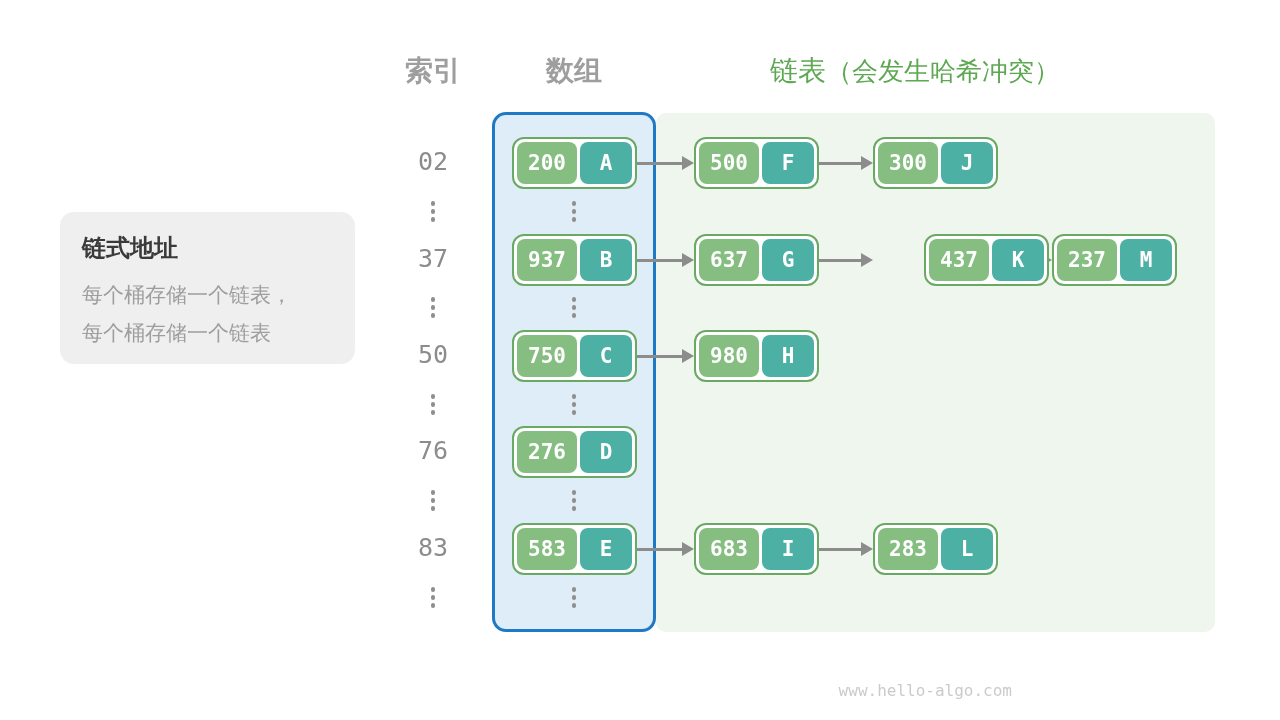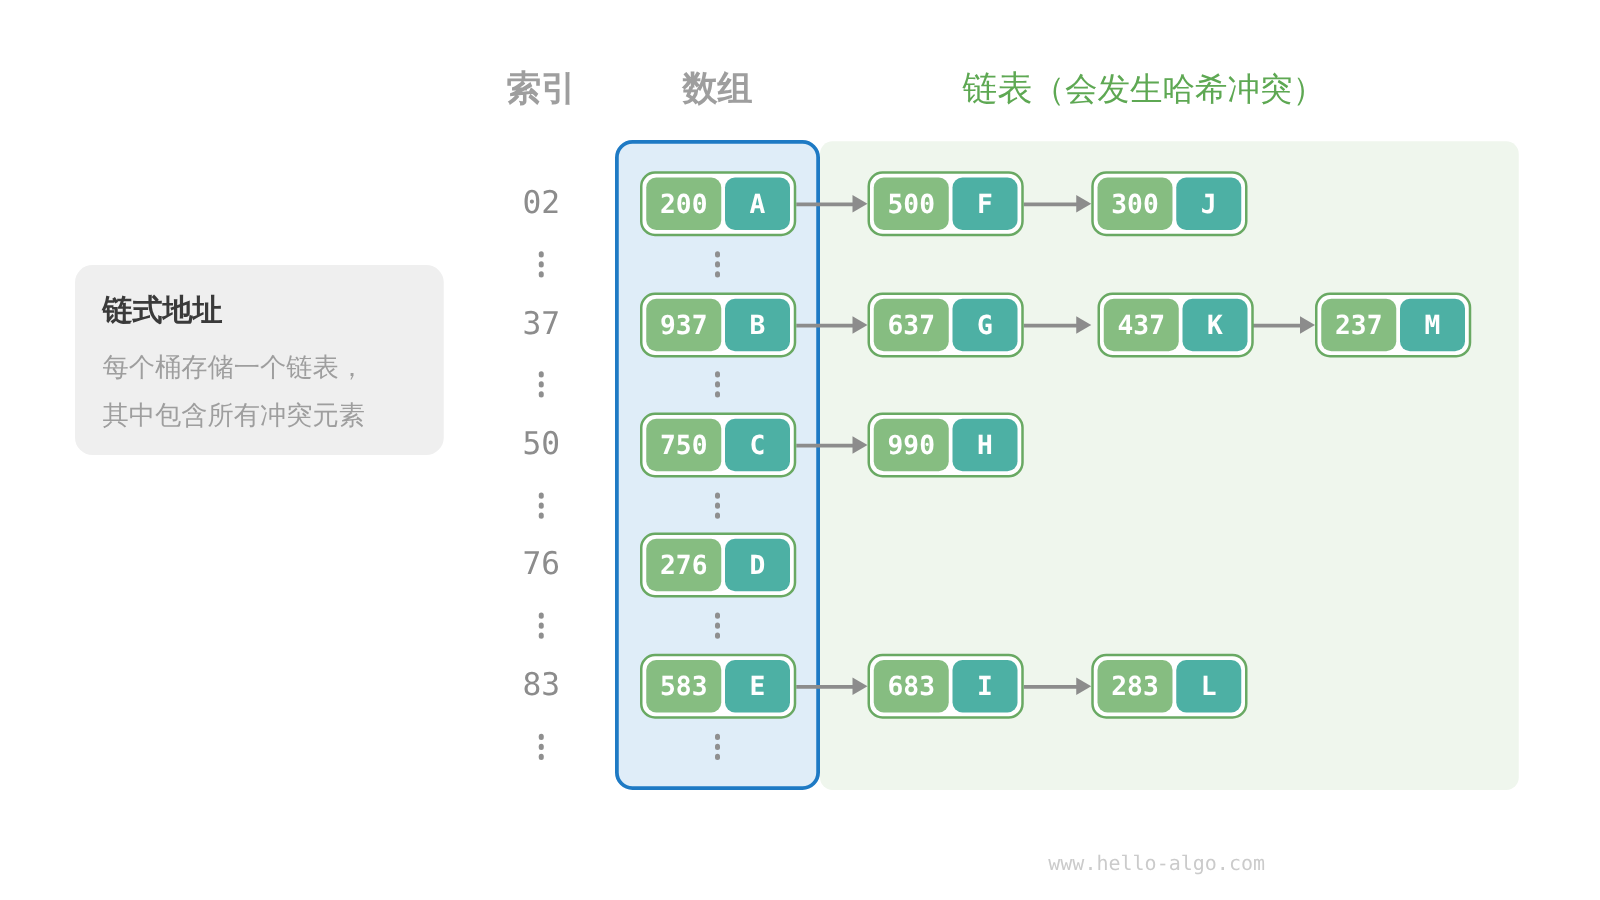--- a/index.html
+++ b/index.html
@@ -66,21 +66,21 @@
 
   <div class="hdr hdr-index">索引</div>
   <div class="hdr hdr-array">数组</div>
   <div class="hdr hdr-list">
     <span class="list-bold">链表</span><span class="list-note">（会发生哈希冲突）</span>
   </div>
 
   <div class="info-box">
     <div class="info-title">链式地址</div>
     <div class="info-line">每个桶存储一个链表，</div>
-    <div class="info-line">其中包含所有冲突元素</div>
+    <div class="info-line">每个桶存储一个链表</div>
   </div>
 
 
   <div class="list-area"></div>
   <div class="array-box"></div>
 
   <div class="footer">www.hello-algo.com</div>
 <div class="idx-label" style="left: 401px; top: 147px;">02</div>
     <div class="kv-node" style="left: 512px; top: 137px;">
       <div class="cell cell-key">200</div>
@@ -112,21 +112,21 @@
       <div class="arrow-head"></div>
     </div>
     <div class="kv-node" style="left: 694px; top: 234px;">
       <div class="cell cell-key">637</div>
       <div class="cell cell-val">G</div>
     </div>
     <div class="arrow" style="left: 819px; top: 253px; width: 54px;">
       <div class="arrow-line"></div>
       <div class="arrow-head"></div>
     </div>
-    <div class="kv-node" style="left: 878px; top: 234px;">
+    <div class="kv-node" style="left: 924px; top: 234px;">
       <div class="cell cell-key">437</div>
       <div class="cell cell-val">K</div>
     </div>
     <div class="arrow" style="left: 998px; top: 253px; width: 54px;">
       <div class="arrow-line"></div>
       <div class="arrow-head"></div>
     </div>
     <div class="kv-node" style="left: 1052px; top: 234px;">
       <div class="cell cell-key">237</div>
       <div class="cell cell-val">M</div>
@@ -134,21 +134,21 @@
     <div class="idx-label" style="left: 401px; top: 340px;">50</div>
     <div class="kv-node" style="left: 512px; top: 330px;">
       <div class="cell cell-key">750</div>
       <div class="cell cell-val">C</div>
     </div>
     <div class="arrow" style="left: 637px; top: 349px; width: 57px;">
       <div class="arrow-line"></div>
       <div class="arrow-head"></div>
     </div>
     <div class="kv-node" style="left: 694px; top: 330px;">
-      <div class="cell cell-key">990</div>
+      <div class="cell cell-key">980</div>
       <div class="cell cell-val">H</div>
     </div>
     <div class="idx-label" style="left: 401px; top: 436px;">76</div>
     <div class="kv-node" style="left: 512px; top: 426px;">
       <div class="cell cell-key">276</div>
       <div class="cell cell-val">D</div>
     </div>
     <div class="idx-label" style="left: 401px; top: 533px;">83</div>
     <div class="kv-node" style="left: 512px; top: 523px;">
       <div class="cell cell-key">583</div>

